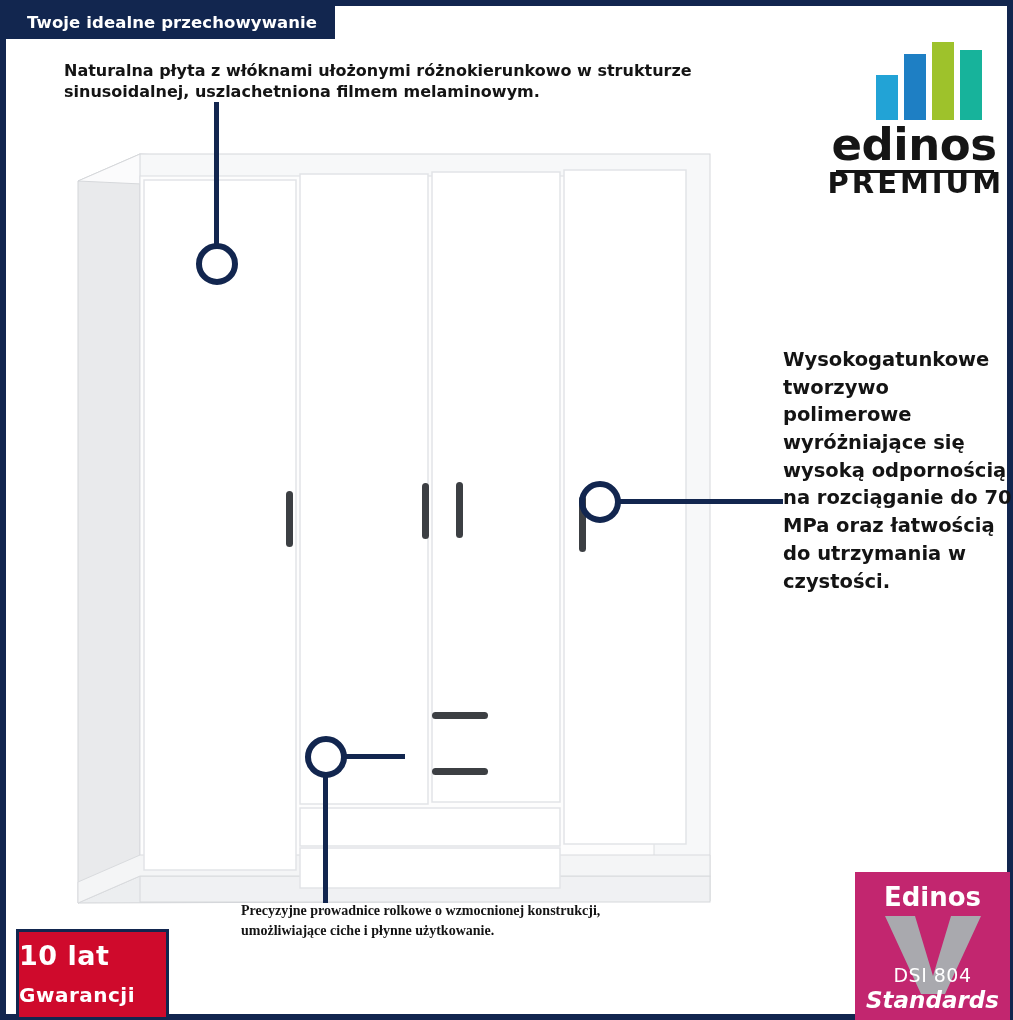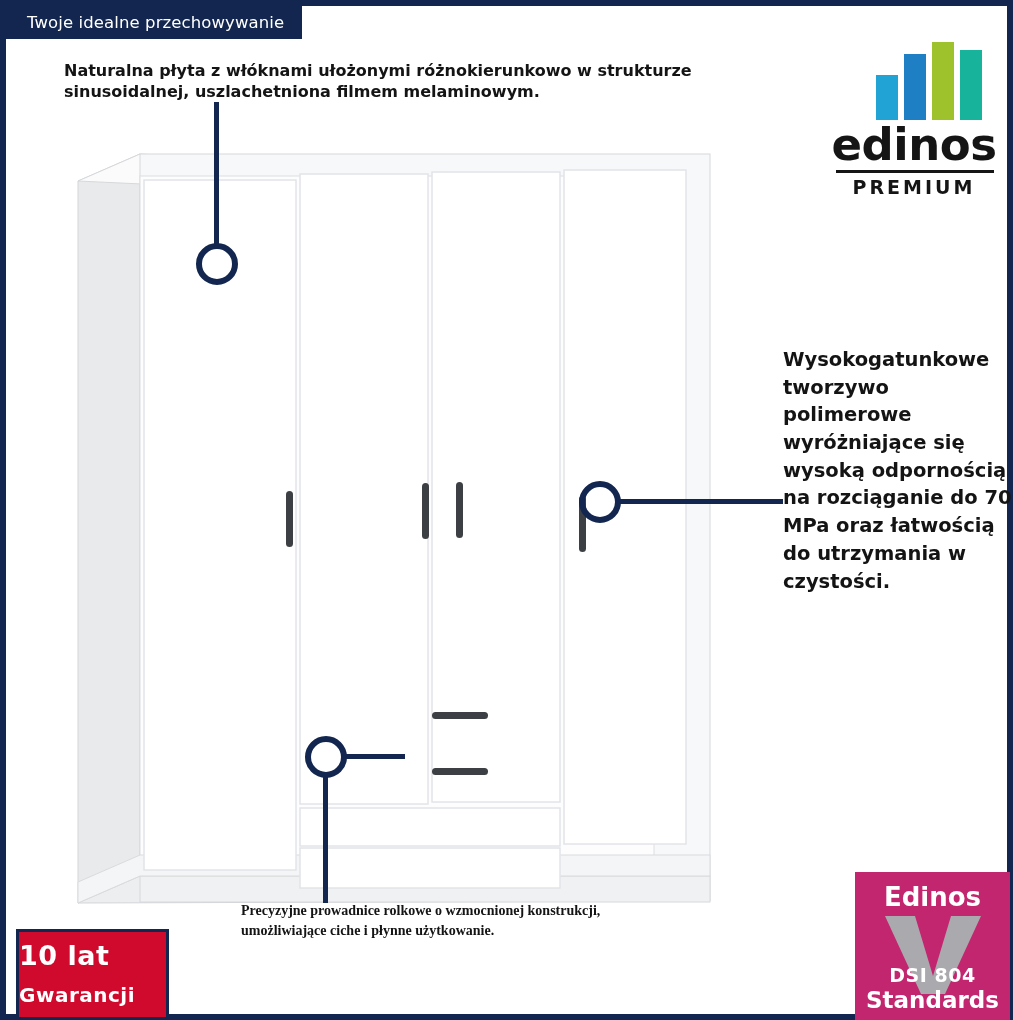--- a/index.html
+++ b/index.html
@@ -30,21 +30,21 @@
     position: absolute;
     left: -1px;
     top: -1px;
     height: 34px;
     background: #12264f;
     color: #ffffff;
     display: flex;
     align-items: center;
     padding: 0 18px 0 22px;
     font-size: 16.5px;
-    font-weight: normal;
+    font-weight: bold;
     letter-spacing: 0.1px;
     white-space: nowrap;
   }
 
   
   .callout {
     position: absolute;
     font-weight: bold;
     color: #141414;
     line-height: 1.33;
@@ -133,24 +133,24 @@
     position: absolute;
     left: 12px;
     top: 128px;
     width: 158px;
     height: 3px;
     background: #151515;
   }
   .logo-sub {
     position: absolute;
     left: 0;
-    top: 134px;
+    top: 124px;
     width: 180px;
-    text-align: center;
-    font-size: 19px;
+    text-align: right;
+    font-size: 29px;
     font-weight: bold;
     color: #151515;
     letter-spacing: 3px;
   }
 
   
   .warranty {
     position: absolute;
     left: 10px;
     top: 923px;
@@ -194,31 +194,32 @@
     height: 78px;
   }
   .dsi .dsi-check svg { display: block; }
   .dsi .dsi-mid {
     position: absolute;
     left: 0; top: 92px;
     width: 155px;
     text-align: center;
     color: #ffffff;
     font-size: 19px;
-    font-weight: bold;
+    font-weight: normal;
     letter-spacing: 0.5px;
   }
   .dsi .dsi-bottom {
     position: absolute;
     left: 0; top: 115px;
     width: 155px;
     text-align: center;
     color: #ffffff;
     font-size: 23px;
     font-weight: bold;
+    font-style: italic;
   }
 
   
   .wardrobe {
     position: absolute;
     left: 58px;
     top: 140px;
     width: 660px;
     height: 770px;
   }

